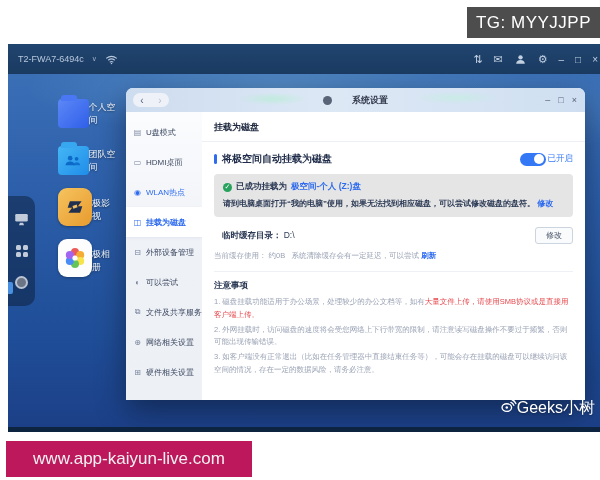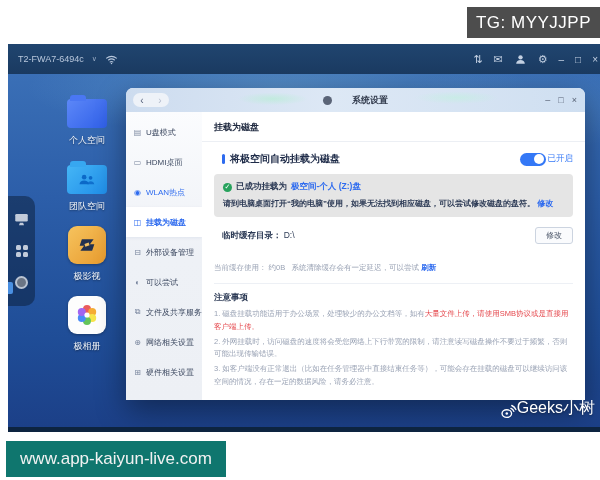--- a/index.html
+++ b/index.html
@@ -4,22 +4,22 @@
 <style>
   * { margin:0; padding:0; box-sizing:border-box; }
   html,body { width:600px; height:480px; background:#ffffff; overflow:hidden;
     font-family:"Liberation Sans","DejaVu Sans",sans-serif; }
   .stage { position:relative; width:600px; height:480px; background:#fff; }
 
   
   .tg-badge { position:absolute; top:7px; right:0; width:133px; height:31px;
     background:#4d4d4d; color:#fff; font-size:17px; display:flex; align-items:center;
     justify-content:center; letter-spacing:.5px; }
-  .url-box { position:absolute; left:6px; top:441px; width:220px; height:36px;
-    background:#0f766e; color:#f2f2f2; font-size:17px; display:flex; align-items:center;
+  .url-box { position:absolute; left:6px; top:441px; width:246px; height:36px;
+    background:#be185d; color:#f2f2f2; font-size:17px; display:flex; align-items:center;
     justify-content:center; }
 
   
   .app { position:absolute; left:8px; top:44px; width:600px; height:393px; }
   .app-titlebar { height:30px; background:linear-gradient(180deg,#20456f,#1a3a61);
     display:flex; align-items:center; justify-content:space-between; padding:0 10px; }
   .tb-left { display:flex; align-items:center; gap:8px; color:#b9c8dd; font-size:9px; }
   .tb-chev { font-size:7px; opacity:.8; }
   .tb-right { display:flex; align-items:center; gap:11px; color:#c3d0e2; font-size:11px; }
   .tb-right .sm { font-size:10px; }
@@ -39,36 +39,36 @@
   .dock-grid { display:grid; grid-template-columns:5px 5px; grid-gap:2px; }
   .dock-grid i { width:5px; height:5px; background:#c2cbda; border-radius:1.5px; display:block; }
   .dock-ring { width:13px; height:13px; border-radius:50%; border:2px solid #b9c3d2;
     background:#6b7585; }
   .dock-sliver { position:absolute; left:0; bottom:12px; width:5px; height:12px;
     background:#4a90e2; border-radius:0 2px 2px 0; }
 
   
   .dicons { position:absolute; left:50px; top:20px; width:58px; display:flex;
     flex-direction:column; align-items:center; }
-  .dicon-wrap { display:flex; flex-direction:column; align-items:center; margin-bottom:13px; }
+  .dicon-wrap { display:flex; flex-direction:row; align-items:center; margin-bottom:13px; }
   .dicon-label { margin-top:6px; color:#f2f6fb; font-size:9px; text-shadow:0 1px 2px rgba(0,0,0,.45); }
   .folder { position:relative; width:40px; height:29px; border-radius:4px;
     background:linear-gradient(135deg,#5d88f8,#2f5fe8); margin-top:5px;
     display:flex; align-items:center; justify-content:center; }
   .folder::before { content:""; position:absolute; top:-4px; left:3px; width:16px; height:6px;
     border-radius:3px 3px 0 0; background:#4a77f3; }
   .folder.team { background:linear-gradient(135deg,#45b6f6,#1f8de8); }
   .folder.team::before { background:#37a7f0; }
   .sq-icon { width:38px; height:38px; border-radius:9px; display:flex; align-items:center;
     justify-content:center; }
   .sq-icon.photos { background:#fdfdfd; box-shadow:0 1px 3px rgba(0,0,0,.3); }
   .sq-icon.movies { background:linear-gradient(135deg,#f6c35e,#e89b2e); box-shadow:0 1px 3px rgba(0,0,0,.3); }
 
   
-  .watermark { position:absolute; right:13px; bottom:8px; display:flex; align-items:flex-end;
+  .watermark { position:absolute; right:13px; bottom:8px; display:flex; align-items:flex-start;
     gap:0; color:#fff; font-size:16px; text-shadow:0 1px 2px rgba(0,0,0,.35); }
 
   
   .win { position:absolute; left:118px; top:14px; width:459px; height:312px;
     border-radius:7px 7px 0 0; box-shadow:0 10px 30px rgba(0,0,0,.4); overflow:hidden;
     background:#fff; }
   .win-titlebar { position:relative; height:24px;
     background:
       radial-gradient(ellipse 50px 9px at 32% 45%, rgba(175,240,205,.55), transparent 70%),
       radial-gradient(ellipse 60px 9px at 72% 40%, rgba(185,245,215,.45), transparent 70%),
@@ -93,21 +93,21 @@
   .side-item.hl .glyph { color:#2e6bef; }
   .side-item.active { background:#ffffff; color:#2e6bef; font-weight:bold;
     box-shadow:0 1px 3px rgba(40,70,130,.08); }
   .side-item.active .glyph { color:#2e6bef; }
 
   .content { flex:1; background:#fff; overflow:hidden; font-size:8px; }
   .content-header { padding:9px 12px 7px; font-size:9px; font-weight:bold; color:#222c42;
     border-bottom:1px solid #eceff4; }
   .content-inner { padding:8px 12px 0; }
 
-  .section-row { display:flex; align-items:center; justify-content:space-between; margin-top:2px;margin-left:8px; }
+  .section-row { display:flex; align-items:center; justify-content:space-between; margin-top:2px; }
   .section-title { display:flex; align-items:center; font-size:10px; font-weight:bold; color:#1f2c49; }
   .section-title::before { content:""; width:3px; height:10px; background:#2e6bef; border-radius:2px;
     margin-right:5px; }
   .toggle-wrap { display:flex; align-items:center; gap:2px; }
   .toggle { width:26px; height:13px; border-radius:7px; background:#3478f6; position:relative;
     cursor:pointer; }
   .toggle .knob { position:absolute; right:1.5px; top:1.5px; width:10px; height:10px; border-radius:50%;
     background:#fff; }
   .toggle-label { color:#3478f6; font-size:8.5px; }
 
@@ -120,21 +120,21 @@
     display:flex; align-items:center; justify-content:center; flex-shrink:0; }
   .drive { color:#2e6bef; }
   .success-line2 { margin-top:5px; color:#2c3a55; font-weight:bold; font-size:8px; line-height:1.5; }
   .link { color:#2e6bef; cursor:pointer; font-weight:bold; }
 
   .cache-row { margin-top:10px; display:flex; align-items:center; justify-content:space-between; }
   .cache-label { font-weight:bold; color:#2c3a55; font-size:8.5px;padding-left:8px; }
   .cache-value { color:#2c3a55; font-size:8.5px; }
   .btn-modify { font-size:8px; color:#4a5568; background:#fafbfd; border:1px solid #ccd4e0;
     border-radius:3px; padding:2px 10px; cursor:pointer; }
-  .cache-usage { margin-top:19px; color:#9aa3b5; font-size:7.5px; }
+  .cache-usage { margin-top:7px; color:#9aa3b5; font-size:7.5px; }
   .divider { margin-top:10px; border-top:1px solid #edf0f5; }
 
   .notes-title { margin-top:8px; font-weight:bold; color:#2c3a55; font-size:8.5px; }
   .notes { margin-top:4px; }
   .note { color:#9aa3b5; font-size:7.5px; line-height:1.7; margin-bottom:2px; }
   .note .red { color:#e5484d; }
 </style>
 </head>
 <body>
 

